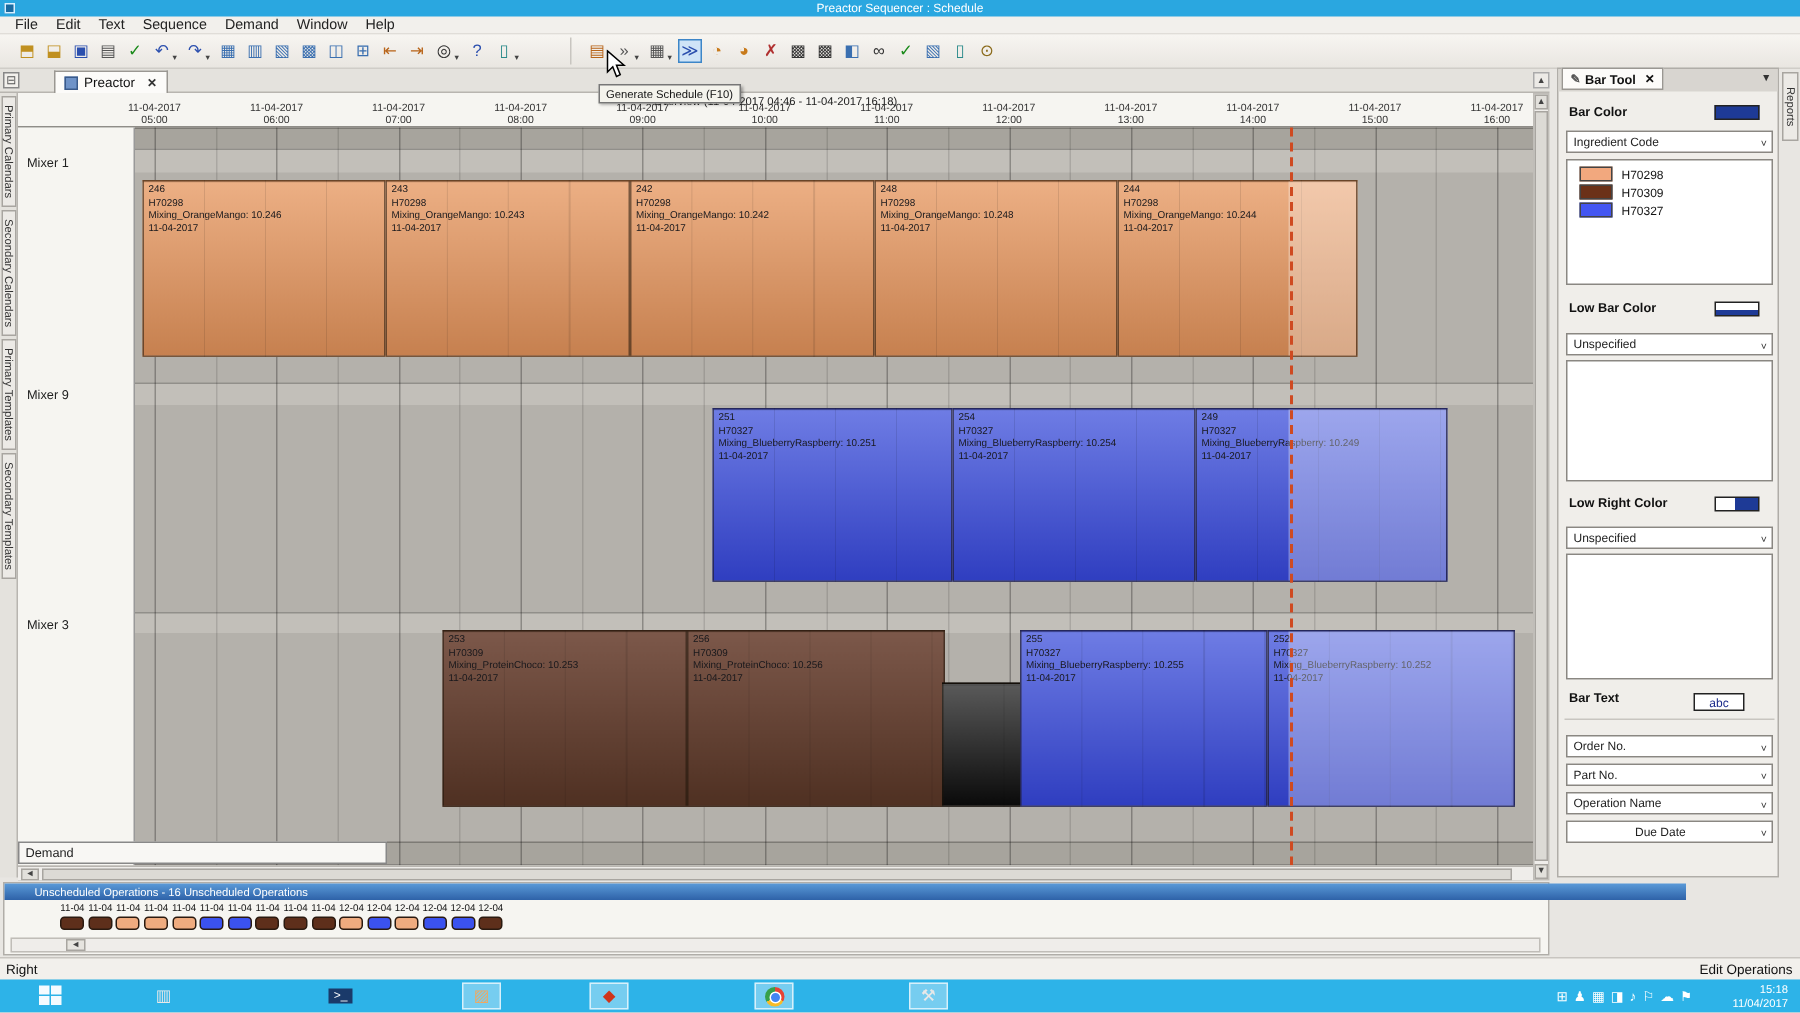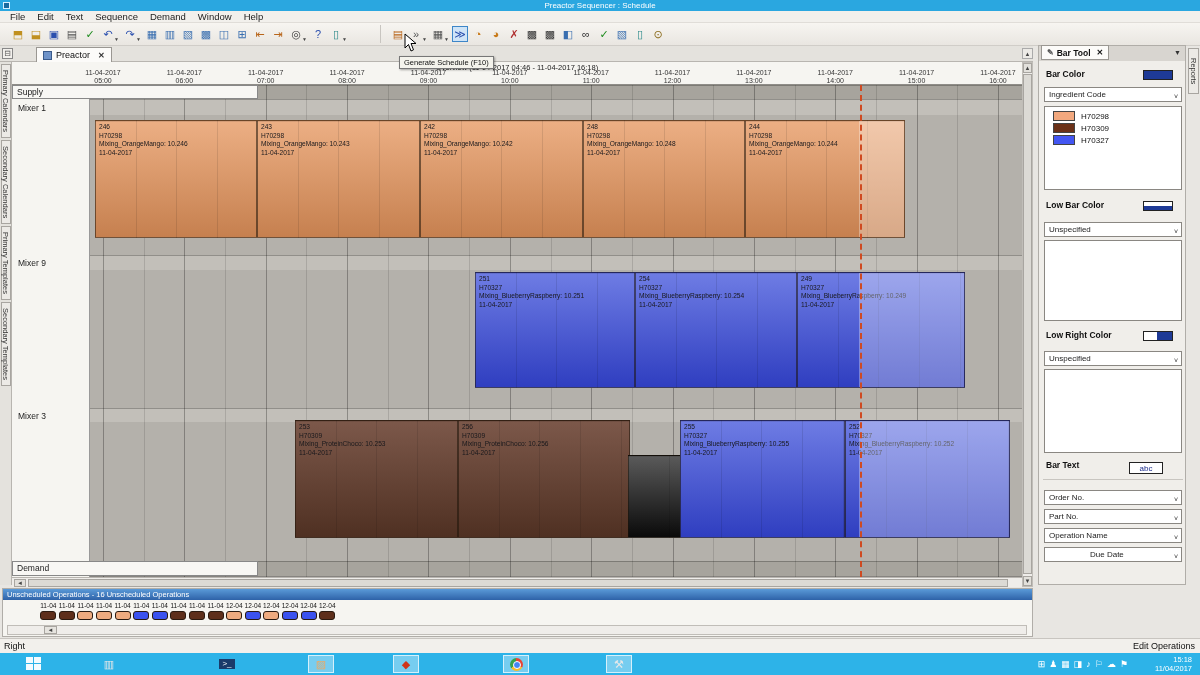--- a/index.html
+++ b/index.html
@@ -77,21 +77,21 @@
   .listbox { position:absolute; left:5px; width:138px; background:#fff; border:1px solid #8a8782; padding-top:3px; }
   .legrow { display:flex; align-items:center; margin:1px 0 2px 8px; }
   .legrow .lsw { width:22px; height:10px; border:1px solid #444; margin-right:6px; }
   .legrow .ltxt { font-size:8px; color:#111; }
   #abcbox { position:absolute; left:90px; width:34px; height:12px; border:1px solid #222; background:#fff; font-size:8px; color:#1a2a8a; text-align:center; line-height:11px; }
   #psep { position:absolute; left:4px; width:140px; height:1px; background:#c8c5c0; }
   #reports-tab { position:absolute; left:1188px; top:48px; width:11px; height:46px; background:#eceae6; border:1px solid #a8a5a0; writing-mode:vertical-rl; font-size:7.5px; color:#333; text-align:center; }
 
   
   #unsch { position:absolute; left:2px; top:588px; width:1031px; height:49px; background:#f6f5f1; border:1px solid #b0ada8; }
-  #unsch-header { position:absolute; left:0; top:0; width:1029px; height:11px; background:linear-gradient(#5a9ad8,#2e62a8); color:#fff; font-size:7.5px; line-height:11px; padding-left:4px; }
+  #unsch-header { position:absolute; left:0; top:0; width:1121px; height:11px; background:linear-gradient(#5a9ad8,#2e62a8); color:#fff; font-size:7.5px; line-height:11px; padding-left:20px; }
   #chips { position:absolute; left:36px; top:13px; display:flex; }
   .chipcell { width:18.6px; text-align:center; }
   .chipcell .clabel { font-size:6.5px; color:#111; line-height:8px; white-space:nowrap; }
   .chipcell .cbar { width:16px; height:9px; margin:1px auto 0; border-radius:3px; border:1px solid #2a1a10; }
   #unsch-scroll { position:absolute; left:4px; top:36px; width:1020px; height:10px; background:#efedea; border:1px solid #c0bdb8; }
   #unsch-scroll .arr { position:absolute; left:36px; top:0; width:13px; height:8px; background:#e6e4df; border:1px solid #a8a5a0; font-size:6px; line-height:7px; text-align:center; color:#444;}
 
   
   #statusbar { position:absolute; left:0; top:638px; width:1200px; height:15px; background:#f2f0ec; border-top:1px solid #c8c5c0; font-size:9px; color:#111; }
   #status-left { position:absolute; left:4px; top:2px; }
@@ -271,21 +271,20 @@
       <div class="gl hour" style="left: 904.6px;"></div>
       <div class="gl half" style="left: 945.3px;"></div>
       <div class="gl hour" style="left: 985.96px;"></div>
       <div class="hline" style="top: 23px;"></div>
       <div class="hline" style="top: 37px;"></div>
       <div class="hline" style="top: 193px;"></div>
       <div class="hline" style="top: 346px;"></div>
       <div class="hline" style="top: 499px;"></div>
       <div class="hline" style="top: 514px;"></div>
       <div id="labelcol"></div>
-      <div class="bandlabel" style="top: 23px; height: 14px;">Supply</div>
       <div class="bandlabel" style="top: 499px; height: 15px;">Demand</div>
       <div class="rowlabel" style="top: 41px;">Mixer 1</div>
       <div class="rowlabel" style="top: 196px;">Mixer 9</div>
       <div class="rowlabel" style="top: 349px;">Mixer 3</div>
       <div class="bar" style="left: 83px; top: 58px; width: 162px; height: 118px; background: linear-gradient(rgba(0, 0, 0, 0.1) 1px, transparent 1px), repeating-linear-gradient(90deg, transparent 0px, transparent 39.7px, rgba(0, 0, 0, 0.1) 39.7px, rgba(0, 0, 0, 0.1) 40.7px), linear-gradient(rgb(236, 175, 132), rgb(198, 128, 79));">
         <div class="btxt">246<br>H70298<br>Mixing_OrangeMango: 10.246<br>11-04-2017</div>
       </div>
       <div class="bar" style="left: 245px; top: 58px; width: 163px; height: 118px; background: linear-gradient(rgba(0, 0, 0, 0.1) 1px, transparent 1px), repeating-linear-gradient(90deg, transparent 0px, transparent 39.7px, rgba(0, 0, 0, 0.1) 39.7px, rgba(0, 0, 0, 0.1) 40.7px), linear-gradient(rgb(236, 175, 132), rgb(198, 128, 79));">
         <div class="btxt">243<br>H70298<br>Mixing_OrangeMango: 10.243<br>11-04-2017</div>
       </div>

